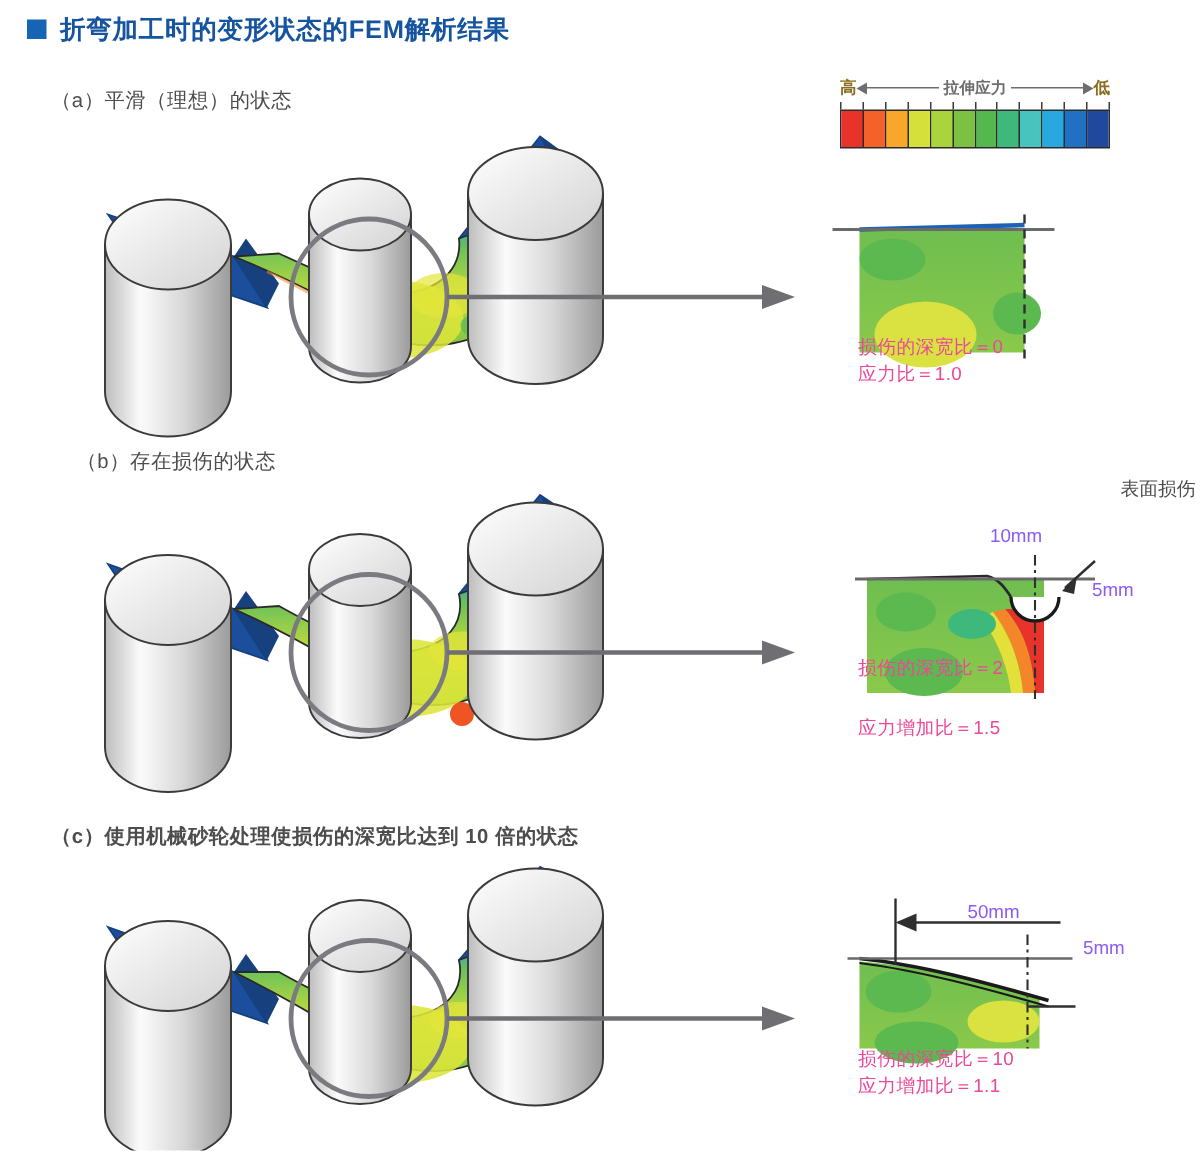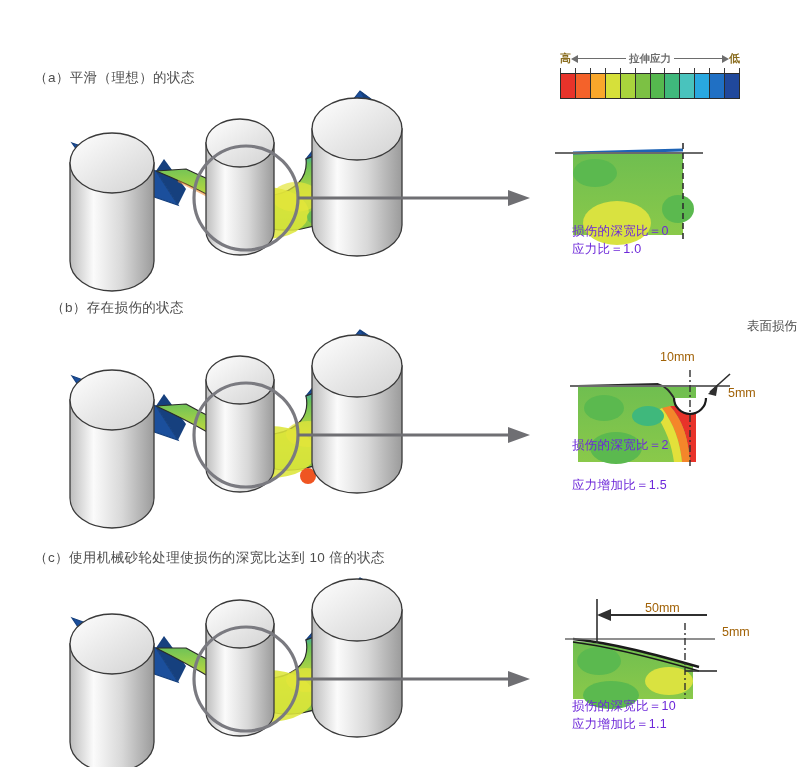--- a/index.html
+++ b/index.html
@@ -35,30 +35,34 @@
   .tri-r{width:0;height:0;border-top:4px solid transparent;border-bottom:4px solid transparent;border-left:7px solid #6d6d6d;}
   .legend-ticks{display:flex;height:5px;margin-top:1px;}
   .legend-ticks i{flex:1;border-left:1.4px solid #3b3b3b;display:block;}
   .legend-ticks i:last-child{border-right:1.4px solid #3b3b3b;}
   .legend-bands{display:flex;height:24px;border:1.4px solid #2b2b2b;}
   .legend-bands span{flex:1;display:block;border-right:1.2px solid #2b2b2b;}
   .legend-bands span:last-child{border-right:none;}
   .art{position:absolute;}
 
   
-  .detail-cap{position:absolute;font-size:12.5px;line-height:18px;color:#6d28d9;white-space:pre;letter-spacing:.3px;}
-  .dim-txt{position:absolute;font-size:12.5px;color:#a16207;white-space:nowrap;}
+  .detail-cap{position:absolute;font-size:12.5px;line-height:18px;color:#ec4899;white-space:pre;letter-spacing:.3px;}
+  .dim-txt{position:absolute;font-size:12.5px;color:#8b5cf6;white-space:nowrap;}
   .note-txt{position:absolute;font-size:12.5px;color:#4d4d4d;white-space:nowrap;}
   svg{display:block;overflow:visible;}
 </style>
 </head>
 <body>
 
 <div class="root">
 
+  <div class="header">
+    <span class="sq"></span>
+    <span class="ttl">折弯加工时的变形状态的FEM解析结果</span>
+  </div>
 
   <div class="legend">
     <div class="legend-top">
       <span>高</span>
       <span class="legend-arrowline">
         <span class="tri-l"></span>
         <span class="bar"></span>
       </span>
       <span class="lg-txt">拉伸应力</span>
       <span class="legend-arrowline">
@@ -90,21 +94,21 @@
         <span style="background: rgb(124, 193, 68);"></span>
         <span style="background: rgb(85, 184, 78);"></span>
         <span style="background: rgb(63, 184, 124);"></span>
         <span style="background: rgb(73, 195, 189);"></span>
         <span style="background: rgb(41, 168, 224);"></span>
         <span style="background: rgb(32, 112, 196);"></span>
         <span style="background: rgb(32, 72, 156);"></span>
       </div>
   </div>
 
-  <div class="sec-label" style="left:34px;top:69px;">（a）平滑（理想）的状态</div>
+  <div class="sec-label" style="left:34px;top:58px;">（a）平滑（理想）的状态</div>
 
   <div class="art" style="left:60px;top:85px;">
     <svg width="470" height="210" viewBox="0 0 470 210">
       <defs>
         <linearGradient id="rollA" x1="0" y1="0" x2="1" y2="0">
           <stop offset="0%" stop-color="#bdbdbd"></stop>
             <stop offset="28%" stop-color="#fbfbfb"></stop>
           <stop offset="62%" stop-color="#d8d8d8"></stop>
             <stop offset="100%" stop-color="#9b9b9b"></stop>
         </linearGradient>
@@ -248,21 +252,21 @@
       <line x1="140" y1="30" x2="160" y2="12" stroke="#2f2f2f" stroke-width="1.6"></line>
       <polygon points="138,32 148,22 146,34" fill="#2f2f2f"></polygon>
     </svg>
   </div>
   <div class="note-txt" style="left:722px;top:318px;margin-left:25px;">表面损伤</div>
   <div class="dim-txt" style="left:660px;top:350px;">10mm</div>
   <div class="dim-txt" style="left:728px;top:386px;">5mm</div>
   <div class="detail-cap" style="left:572px;top:436px;">损伤的深宽比＝2</div>
   <div class="detail-cap" style="left:572px;top:476px;">应力增加比＝1.5</div>
 
-  <div class="sec-label" style="left:34px;top:549px;">（c）使用机械砂轮处理使损伤的深宽比达到 10 倍的状态</div>
+  <div class="sec-label" style="left:34px;top:549px;font-weight:bold;">（c）使用机械砂轮处理使损伤的深宽比达到 10 倍的状态</div>
 
   <div class="art" style="left:60px;top:578px;">
     <svg width="470" height="200" viewBox="0 0 470 200">
       <defs>
         <linearGradient id="rollC" x1="0" y1="0" x2="1" y2="0">
           <stop offset="0%" stop-color="#bdbdbd"></stop>
             <stop offset="28%" stop-color="#fbfbfb"></stop>
           <stop offset="62%" stop-color="#d8d8d8"></stop>
             <stop offset="100%" stop-color="#9b9b9b"></stop>
         </linearGradient>

